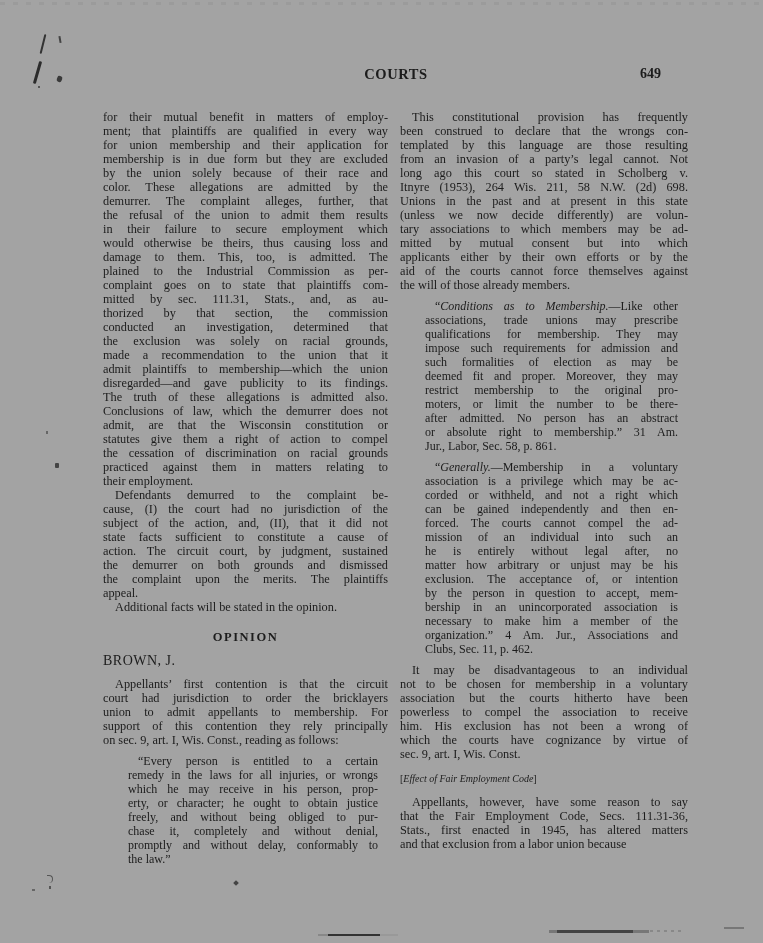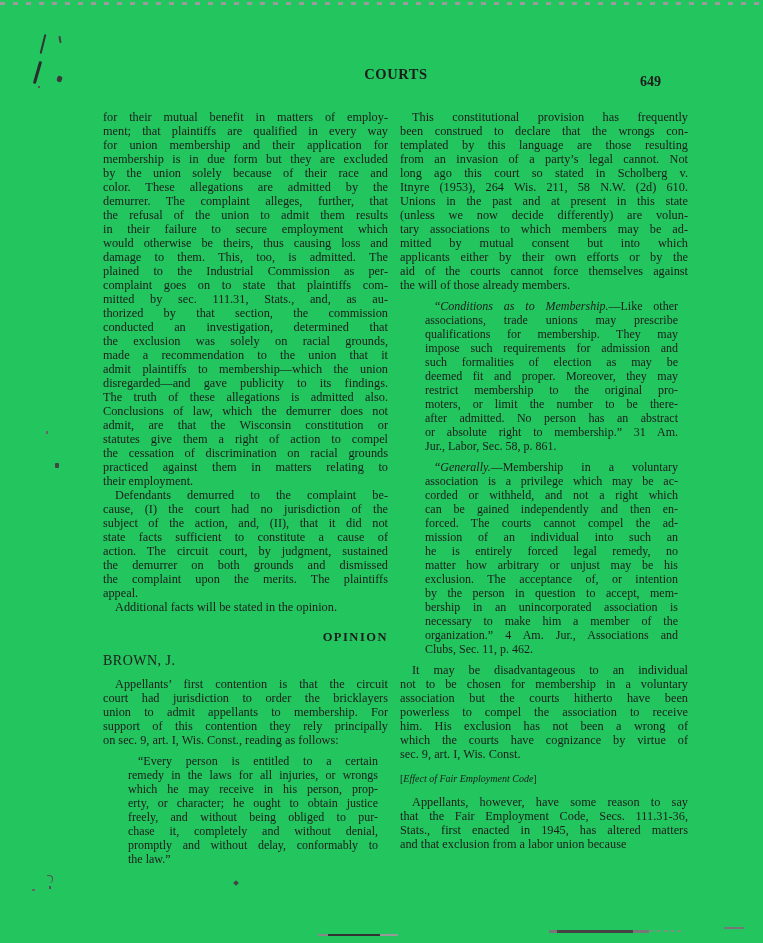--- a/index.html
+++ b/index.html
@@ -1,36 +1,36 @@
 <!DOCTYPE html>
 <html><head>
 <meta charset="utf-8">
 <style>
   html,body{margin:0;padding:0;background:#ffffff;}
   .page{
     position:relative;
     width:763px;height:943px;
-    background:#22c55e;
+    background:#a3a3a3;
     font-family:"Liberation Serif","DejaVu Serif",serif;
     color:#1c1c1c;
     overflow:hidden;
   }
   
   .perforation{
     position:absolute;top:2px;left:0;width:763px;height:3px;
     background:repeating-linear-gradient(90deg,#9b9b9b 0 5px,transparent 5px 13px);
   }
   
   .runhead{position:absolute;top:66px;left:103px;width:586px;height:20px;}
   .runhead .title{
     display:block;text-align:center;font-weight:bold;
     font-size:14.5px;letter-spacing:.6px;
   }
   .runhead .pagenum{
-    position:absolute;top:8px;right:28px;font-weight:bold;font-size:14px;
+    position:absolute;top:0;right:28px;font-weight:bold;font-size:14px;
   }
   
   .columns{
     position:absolute;top:110px;left:103px;width:586px;
     display:flex;gap:12px;align-items:flex-start;
   }
   .column{font-size:12.3px;line-height:14px;}
   .col-left{width:285px;}
   .col-right{width:288px;}
   .line{
@@ -41,21 +41,21 @@
   }
   .line.last{text-align-last:left;}
   .para{margin:0;}
   .para.indent .line:first-child{text-indent:12px;}
   .quote{
     margin:7px 10px 7px 25px;
     font-size:12px;line-height:14px;
   }
   .quote .line:first-child{text-indent:10px;}
   .opinion-heading{
-    text-align:right;font-weight:bold;font-size:12.5px;
+    text-align:center;font-weight:bold;font-size:12.5px;
     letter-spacing:1.5px;margin:16px 0 10px;line-height:14px;
   }
   .byline{
     font-size:14px;letter-spacing:.5px;margin:0 0 9px;line-height:14px;
   }
   .bracket-heading{
     font-size:10px;margin:10px 0 8px;line-height:16px;
   }
   
   .art{position:absolute;pointer-events:none;}
@@ -151,21 +151,21 @@
           <div class="line last">the law.”</div>
         </div>
       </div>
     <div class="column col-right" id="col-right">
         <div class="para indent">
           <div class="line">This constitutional provision has frequently</div>
           <div class="line">been construed to declare that the wrongs con-</div>
           <div class="line">templated by this language are those resulting</div>
           <div class="line">from an invasion of a party’s legal cannot. Not</div>
           <div class="line">long ago this court so stated in Scholberg v.</div>
-          <div class="line">Itnyre (1953), 264 Wis. 211, 58 N.W. (2d) 610.</div>
+          <div class="line">Itnyre (1953), 264 Wis. 211, 58 N.W. (2d) 698.</div>
           <div class="line">Unions in the past and at present in this state</div>
           <div class="line">(unless we now decide differently) are volun-</div>
           <div class="line">tary associations to which members may be ad-</div>
           <div class="line">mitted by mutual consent but into which</div>
           <div class="line">applicants either by their own efforts or by the</div>
           <div class="line">aid of the courts cannot force themselves against</div>
           <div class="line last">the will of those already members.</div>
         </div>
         <div class="quote">
           <div class="line">“<i>Conditions as to Membership.</i>—Like other</div>
@@ -180,21 +180,21 @@
           <div class="line">or absolute right to membership.” 31 Am.</div>
           <div class="line last">Jur., Labor, Sec. 58, p. 861.</div>
         </div>
         <div class="quote">
           <div class="line">“<i>Generally.</i>—Membership in a voluntary</div>
           <div class="line">association is a privilege which may be ac-</div>
           <div class="line">corded or withheld, and not a right which</div>
           <div class="line">can be gained independently and then en-</div>
           <div class="line">forced. The courts cannot compel the ad-</div>
           <div class="line">mission of an individual into such an</div>
-          <div class="line">he is entirely forced legal remedy, no</div>
+          <div class="line">he is entirely without legal after, no</div>
           <div class="line">matter how arbitrary or unjust may be his</div>
           <div class="line">exclusion. The acceptance of, or intention</div>
           <div class="line">by the person in question to accept, mem-</div>
           <div class="line">bership in an unincorporated association is</div>
           <div class="line">necessary to make him a member of the</div>
           <div class="line">organization.” 4 Am. Jur., Associations and</div>
           <div class="line last">Clubs, Sec. 11, p. 462.</div>
         </div>
         <div class="para indent">
           <div class="line">It may be disadvantageous to an individual</div>

